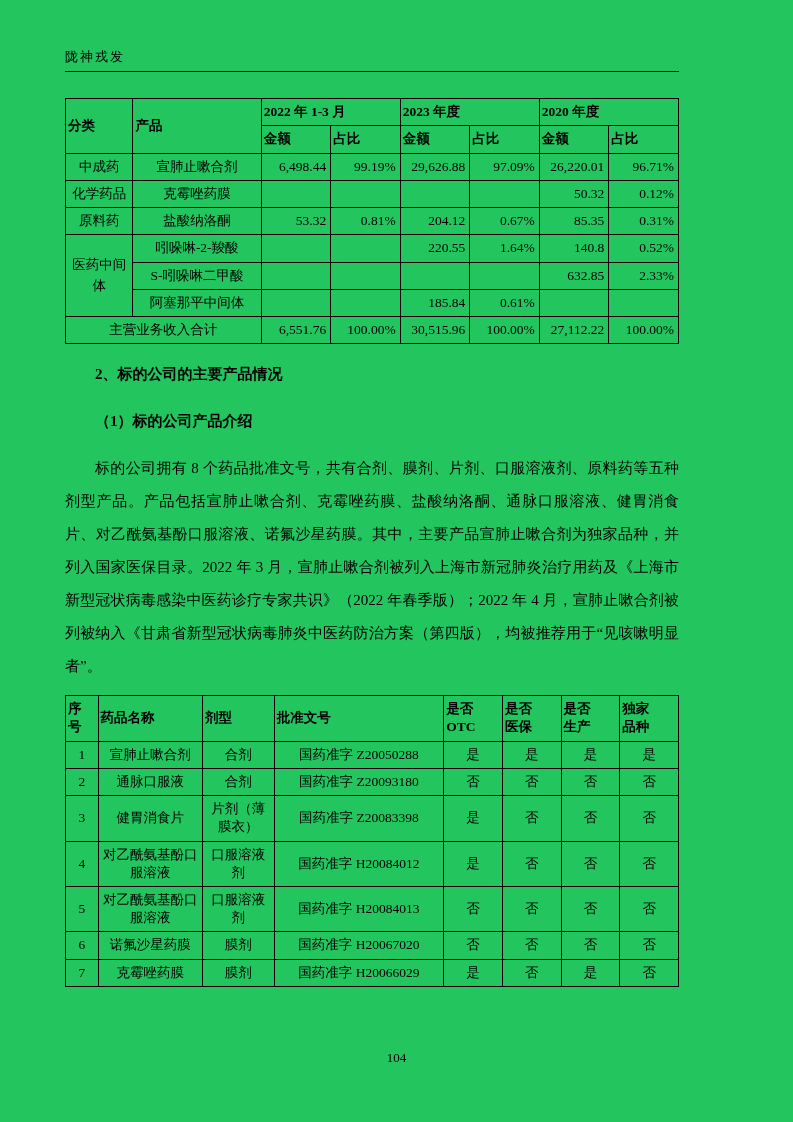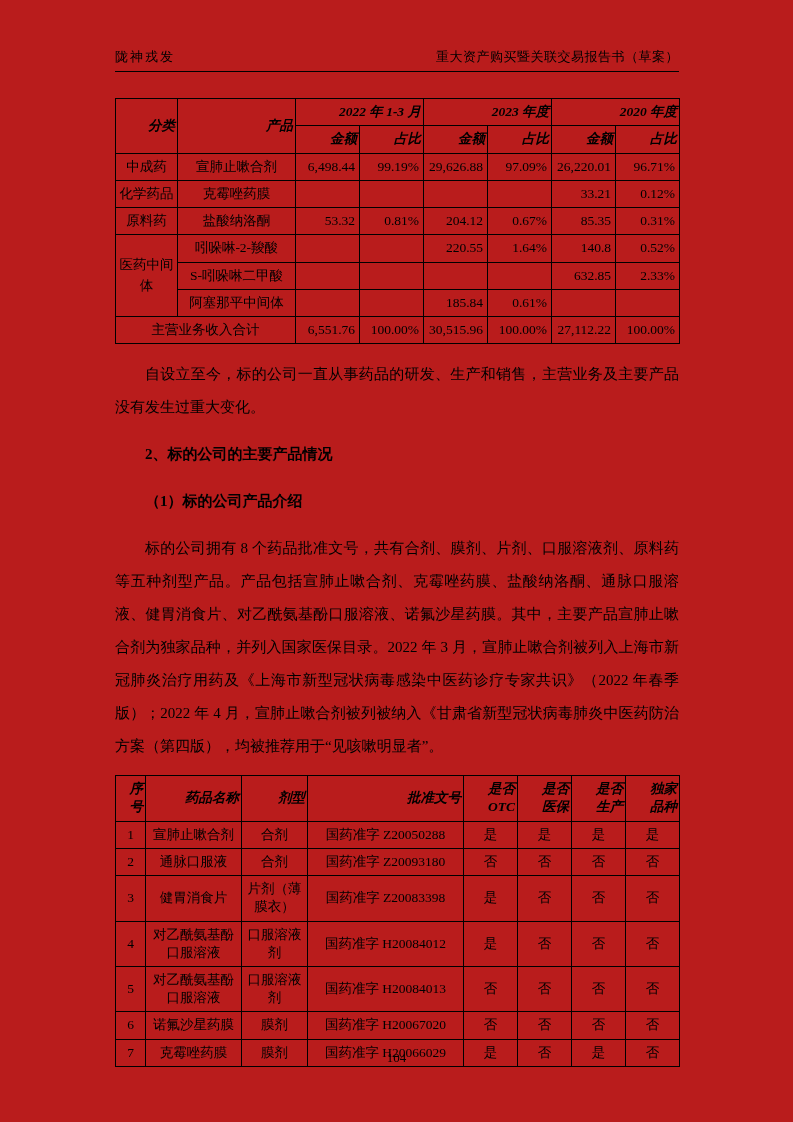--- a/index.html
+++ b/index.html
@@ -6,22 +6,22 @@
   body {
     width: 793px; height: 1122px;
     background: #ffffff;
     color: #000;
     font-family: "Liberation Serif", "DejaVu Serif", serif;
   }
   .page {
     position: relative;
     width: 793px; height: 1122px;
     box-sizing: border-box;
-    padding: 48px 114px 0 115px;
-    background: #b91c1c;
+    padding: 48px 114px 0 65px;
+    background: #22c55e;
     overflow: hidden;
   }
   .doc-header {
     display: flex;
     justify-content: space-between;
     align-items: flex-end;
     font-size: 13px;
     padding-bottom: 5px;
     border-bottom: 1.6px solid #000;
   }
@@ -30,21 +30,21 @@
 
   table { border-collapse: collapse; width: 100%; table-layout: fixed; }
   .tbl th, .tbl td {
     border: 1px solid #000;
     font-size: 13.5px;
     line-height: 1.5;
     padding: 3px 2px;
     vertical-align: middle;
     overflow-wrap: break-word;
   }
-  .tbl th { font-weight: bold; text-align: right; font-style: italic; }
+  .tbl th { font-weight: bold; text-align: left; }
   .ctr { text-align: center; }
   .num { text-align: right; padding-right: 4px !important; }
   .bold { font-weight: normal; }
 
   .revenue { margin-top: 26px; }
   .products { margin-top: 12px; }
   .products th { white-space: pre-line; line-height: 1.35; padding: 4px 2px; }
   .products td { line-height: 1.35; padding: 4px 2px; }
 
   .para, .heading {
@@ -64,21 +64,20 @@
     font-size: 13px;
   }
 </style>
 </head>
 <body>
 
 <div class="page">
 
   <header class="doc-header">
     <span class="hdr-left">陇神戎发</span>
-    <span class="hdr-right">重大资产购买暨关联交易报告书（草案）</span>
   </header>
 
   <table class="tbl revenue">
     <colgroup>
       <col style="width:62px">
         <col style="width:118px">
       <col style="width:64px">
         <col style="width:64px">
       <col style="width:64px">
         <col style="width:64px">
@@ -111,21 +110,21 @@
         <td class="num">26,220.01</td>
         <td class="num">96.71%</td>
       </tr>
       <tr>
         <td class="ctr">化学药品</td>
         <td class="ctr">克霉唑药膜</td>
         <td class="num"></td>
         <td class="num"></td>
         <td class="num"></td>
         <td class="num"></td>
-        <td class="num">33.21</td>
+        <td class="num">50.32</td>
         <td class="num">0.12%</td>
       </tr>
       <tr>
         <td class="ctr">原料药</td>
         <td class="ctr">盐酸纳洛酮</td>
         <td class="num">53.32</td>
         <td class="num">0.81%</td>
         <td class="num">204.12</td>
         <td class="num">0.67%</td>
         <td class="num">85.35</td>
@@ -164,21 +163,20 @@
         <td class="num bold">6,551.76</td>
         <td class="num bold">100.00%</td>
         <td class="num bold">30,515.96</td>
         <td class="num bold">100.00%</td>
         <td class="num bold">27,112.22</td>
         <td class="num bold">100.00%</td>
       </tr>
     </tbody>
   </table>
 
-  <p class="para">自设立至今，标的公司一直从事药品的研发、生产和销售，主营业务及主要产品没有发生过重大变化。</p>
   <p class="heading">2、标的公司的主要产品情况</p>
   <p class="heading">（1）标的公司产品介绍</p>
   <p class="para">标的公司拥有 8 个药品批准文号，共有合剂、膜剂、片剂、口服溶液剂、原料药等五种剂型产品。产品包括宣肺止嗽合剂、克霉唑药膜、盐酸纳洛酮、通脉口服溶液、健胃消食片、对乙酰氨基酚口服溶液、诺氟沙星药膜。其中，主要产品宣肺止嗽合剂为独家品种，并列入国家医保目录。2022 年 3 月，宣肺止嗽合剂被列入上海市新冠肺炎治疗用药及《上海市新型冠状病毒感染中医药诊疗专家共识》（2022 年春季版）；2022 年 4 月，宣肺止嗽合剂被列被纳入《甘肃省新型冠状病毒肺炎中医药防治方案（第四版），均被推荐用于“见咳嗽明显者”。</p>
 
   <table class="tbl products">
     <colgroup>
       <col style="width:30px">
         <col style="width:96px">
         <col style="width:66px">
         <col style="width:156px">

